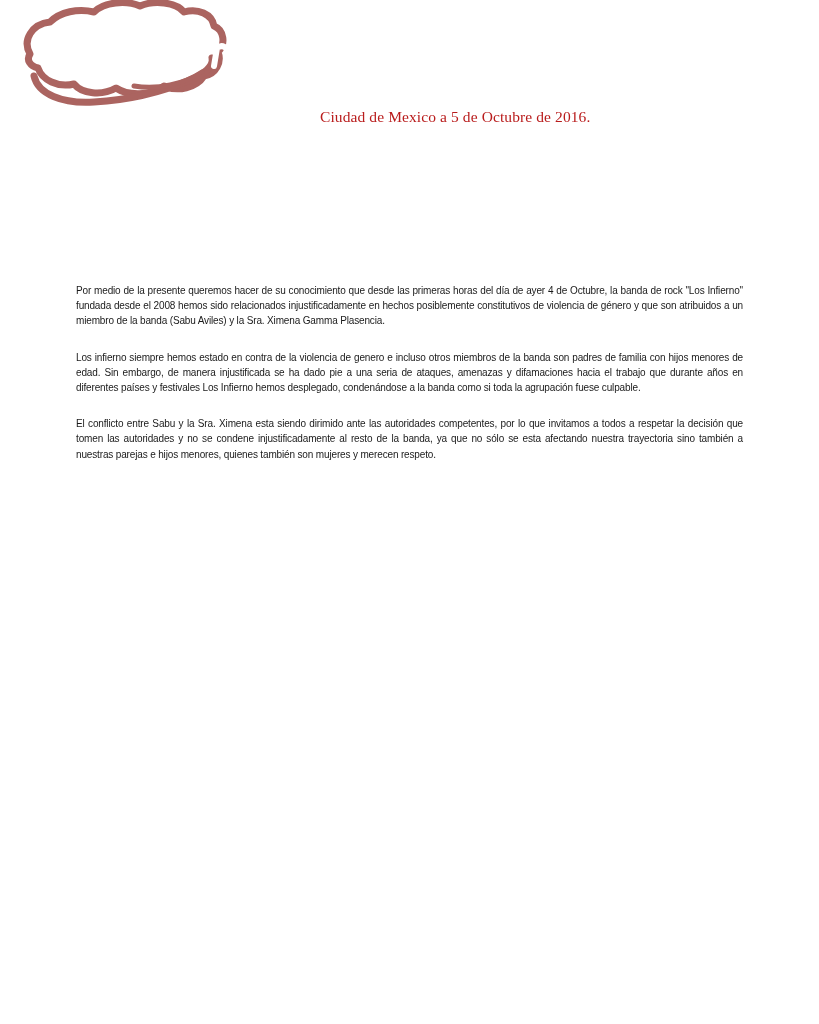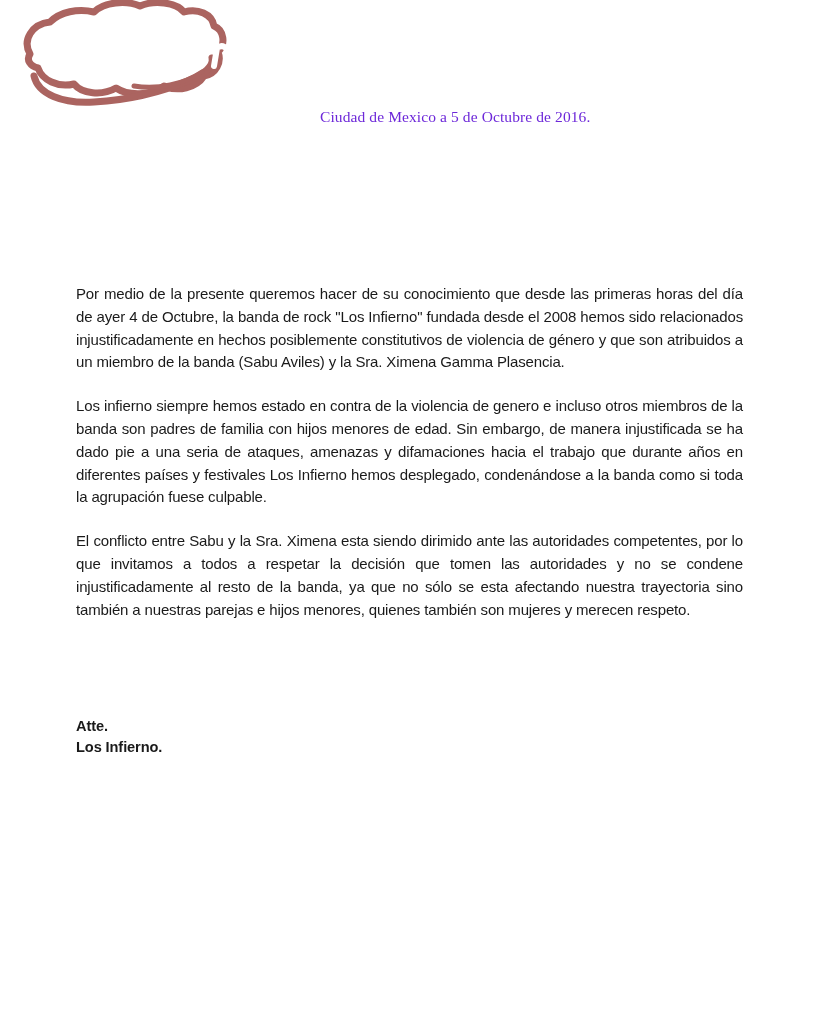--- a/index.html
+++ b/index.html
@@ -36,40 +36,40 @@
   }
 
   
   .date-line {
     position: absolute;
     left: 320px;
     top: 108px;
     font-family: "Liberation Serif", serif;
     font-size: 15.5px;
     letter-spacing: 0.1px;
-    color: #6d28d9;
+    color: #b91c1c;
     white-space: nowrap;
   }
 
   
   .letter {
     position: absolute;
     left: 76px;
     top: 283px;
     width: 667px;
   }
   .attention {
     font-size: 14.6px;
     font-weight: bold;
     line-height: 1.35;
     margin: 0 0 21px 0;
     letter-spacing: -0.1px;
   }
   .body-par {
-    font-size: 15px;
+    font-size: 10px;
     line-height: 1.52;
     text-align: justify;
     text-justify: inter-word;
     margin: 0 0 21px 0;
     letter-spacing: -0.15px;
   }
   .body-par:last-child {
     margin-bottom: 0;
   }
 
@@ -140,18 +140,14 @@
 
   <div class="letter">
 
     <p class="body-par">Por medio de la presente queremos hacer de su conocimiento que desde las primeras horas del día de ayer 4 de Octubre, la banda de rock "Los Infierno" fundada desde el 2008 hemos sido relacionados injustificadamente en hechos posiblemente constitutivos de violencia de género y que son atribuidos a un miembro de la banda (Sabu Aviles) y la Sra. Ximena Gamma Plasencia.</p>
 
     <p class="body-par">Los infierno siempre hemos estado en contra de la violencia de genero e incluso otros miembros de la banda son padres de familia con hijos menores de edad. Sin embargo, de manera injustificada se ha dado pie a una seria de ataques, amenazas y difamaciones hacia el trabajo que durante años en diferentes países y festivales Los Infierno hemos desplegado, condenándose a la banda como si toda la agrupación fuese culpable.</p>
 
     <p class="body-par">El conflicto entre Sabu y la Sra. Ximena esta siendo dirimido ante las autoridades competentes, por lo que invitamos a todos a respetar la decisión que tomen las autoridades y no se condene injustificadamente al resto de la banda, ya que no sólo se esta afectando nuestra trayectoria sino también a nuestras parejas e hijos menores, quienes también son mujeres y merecen respeto.</p>
   </div>
 
-  <div class="signature">
-    <div>Atte.</div>
-    <div>Los Infierno.</div>
-  </div>
 
 </div>
 
 </body></html>

